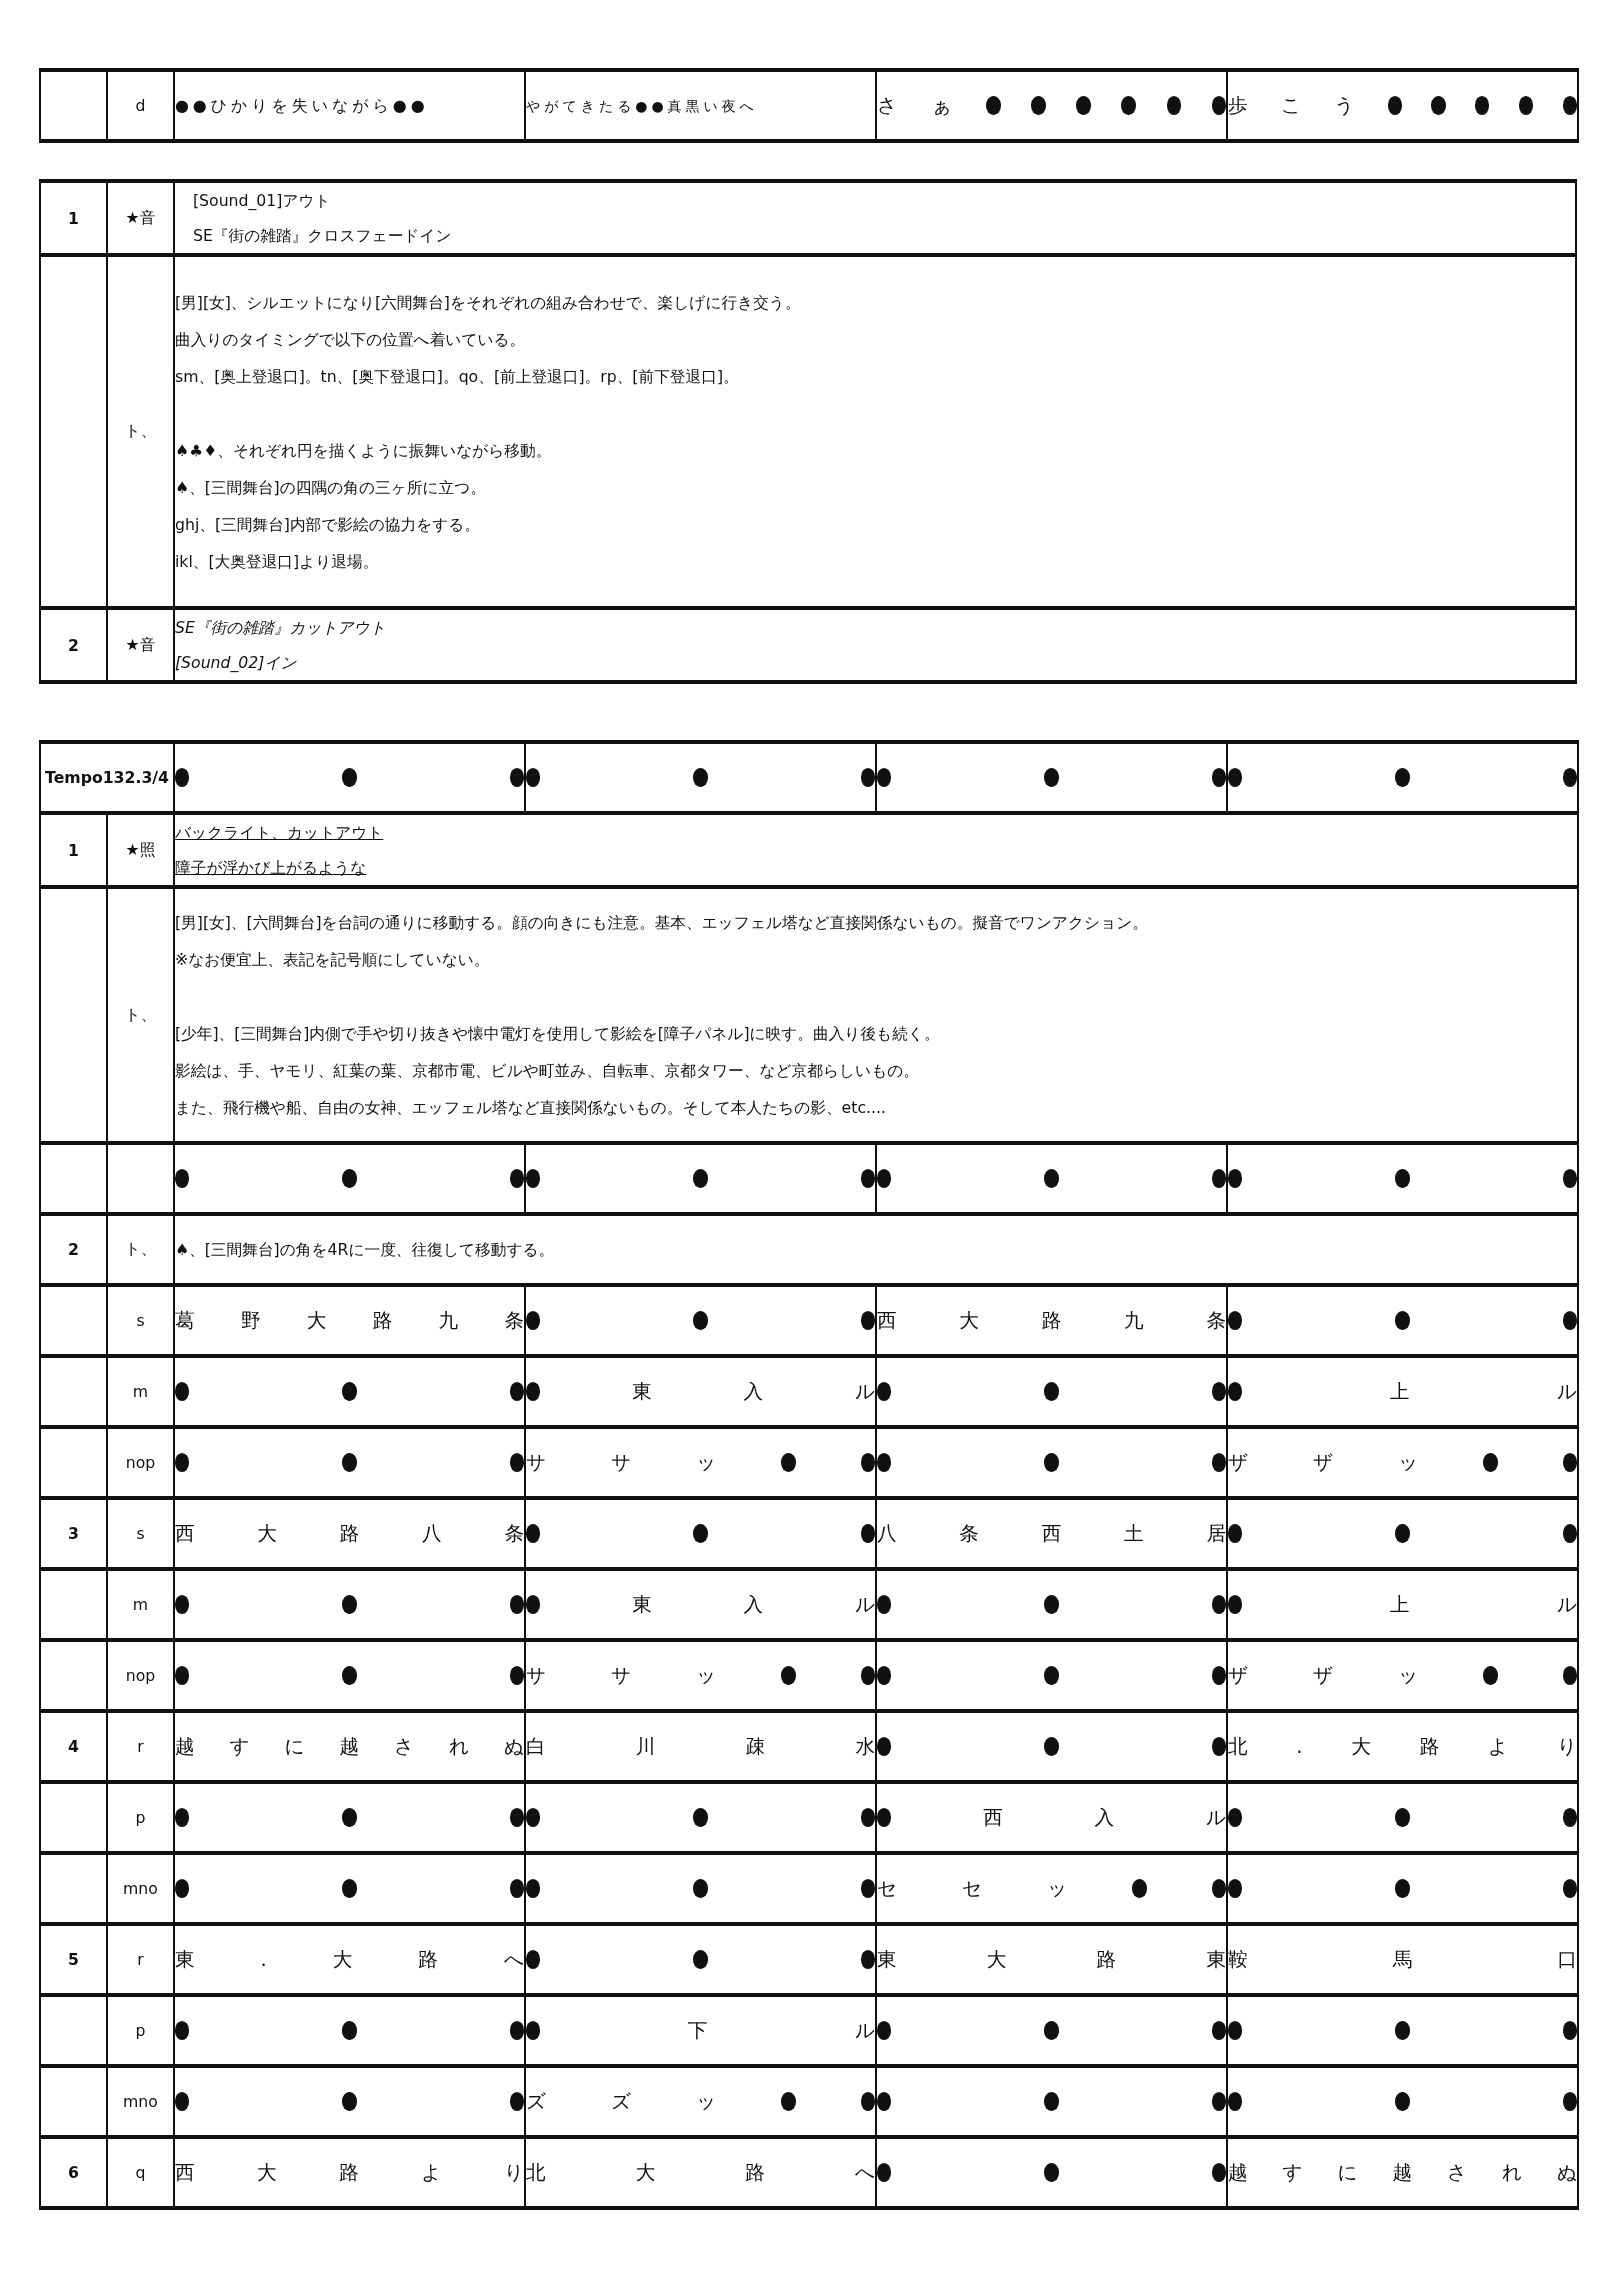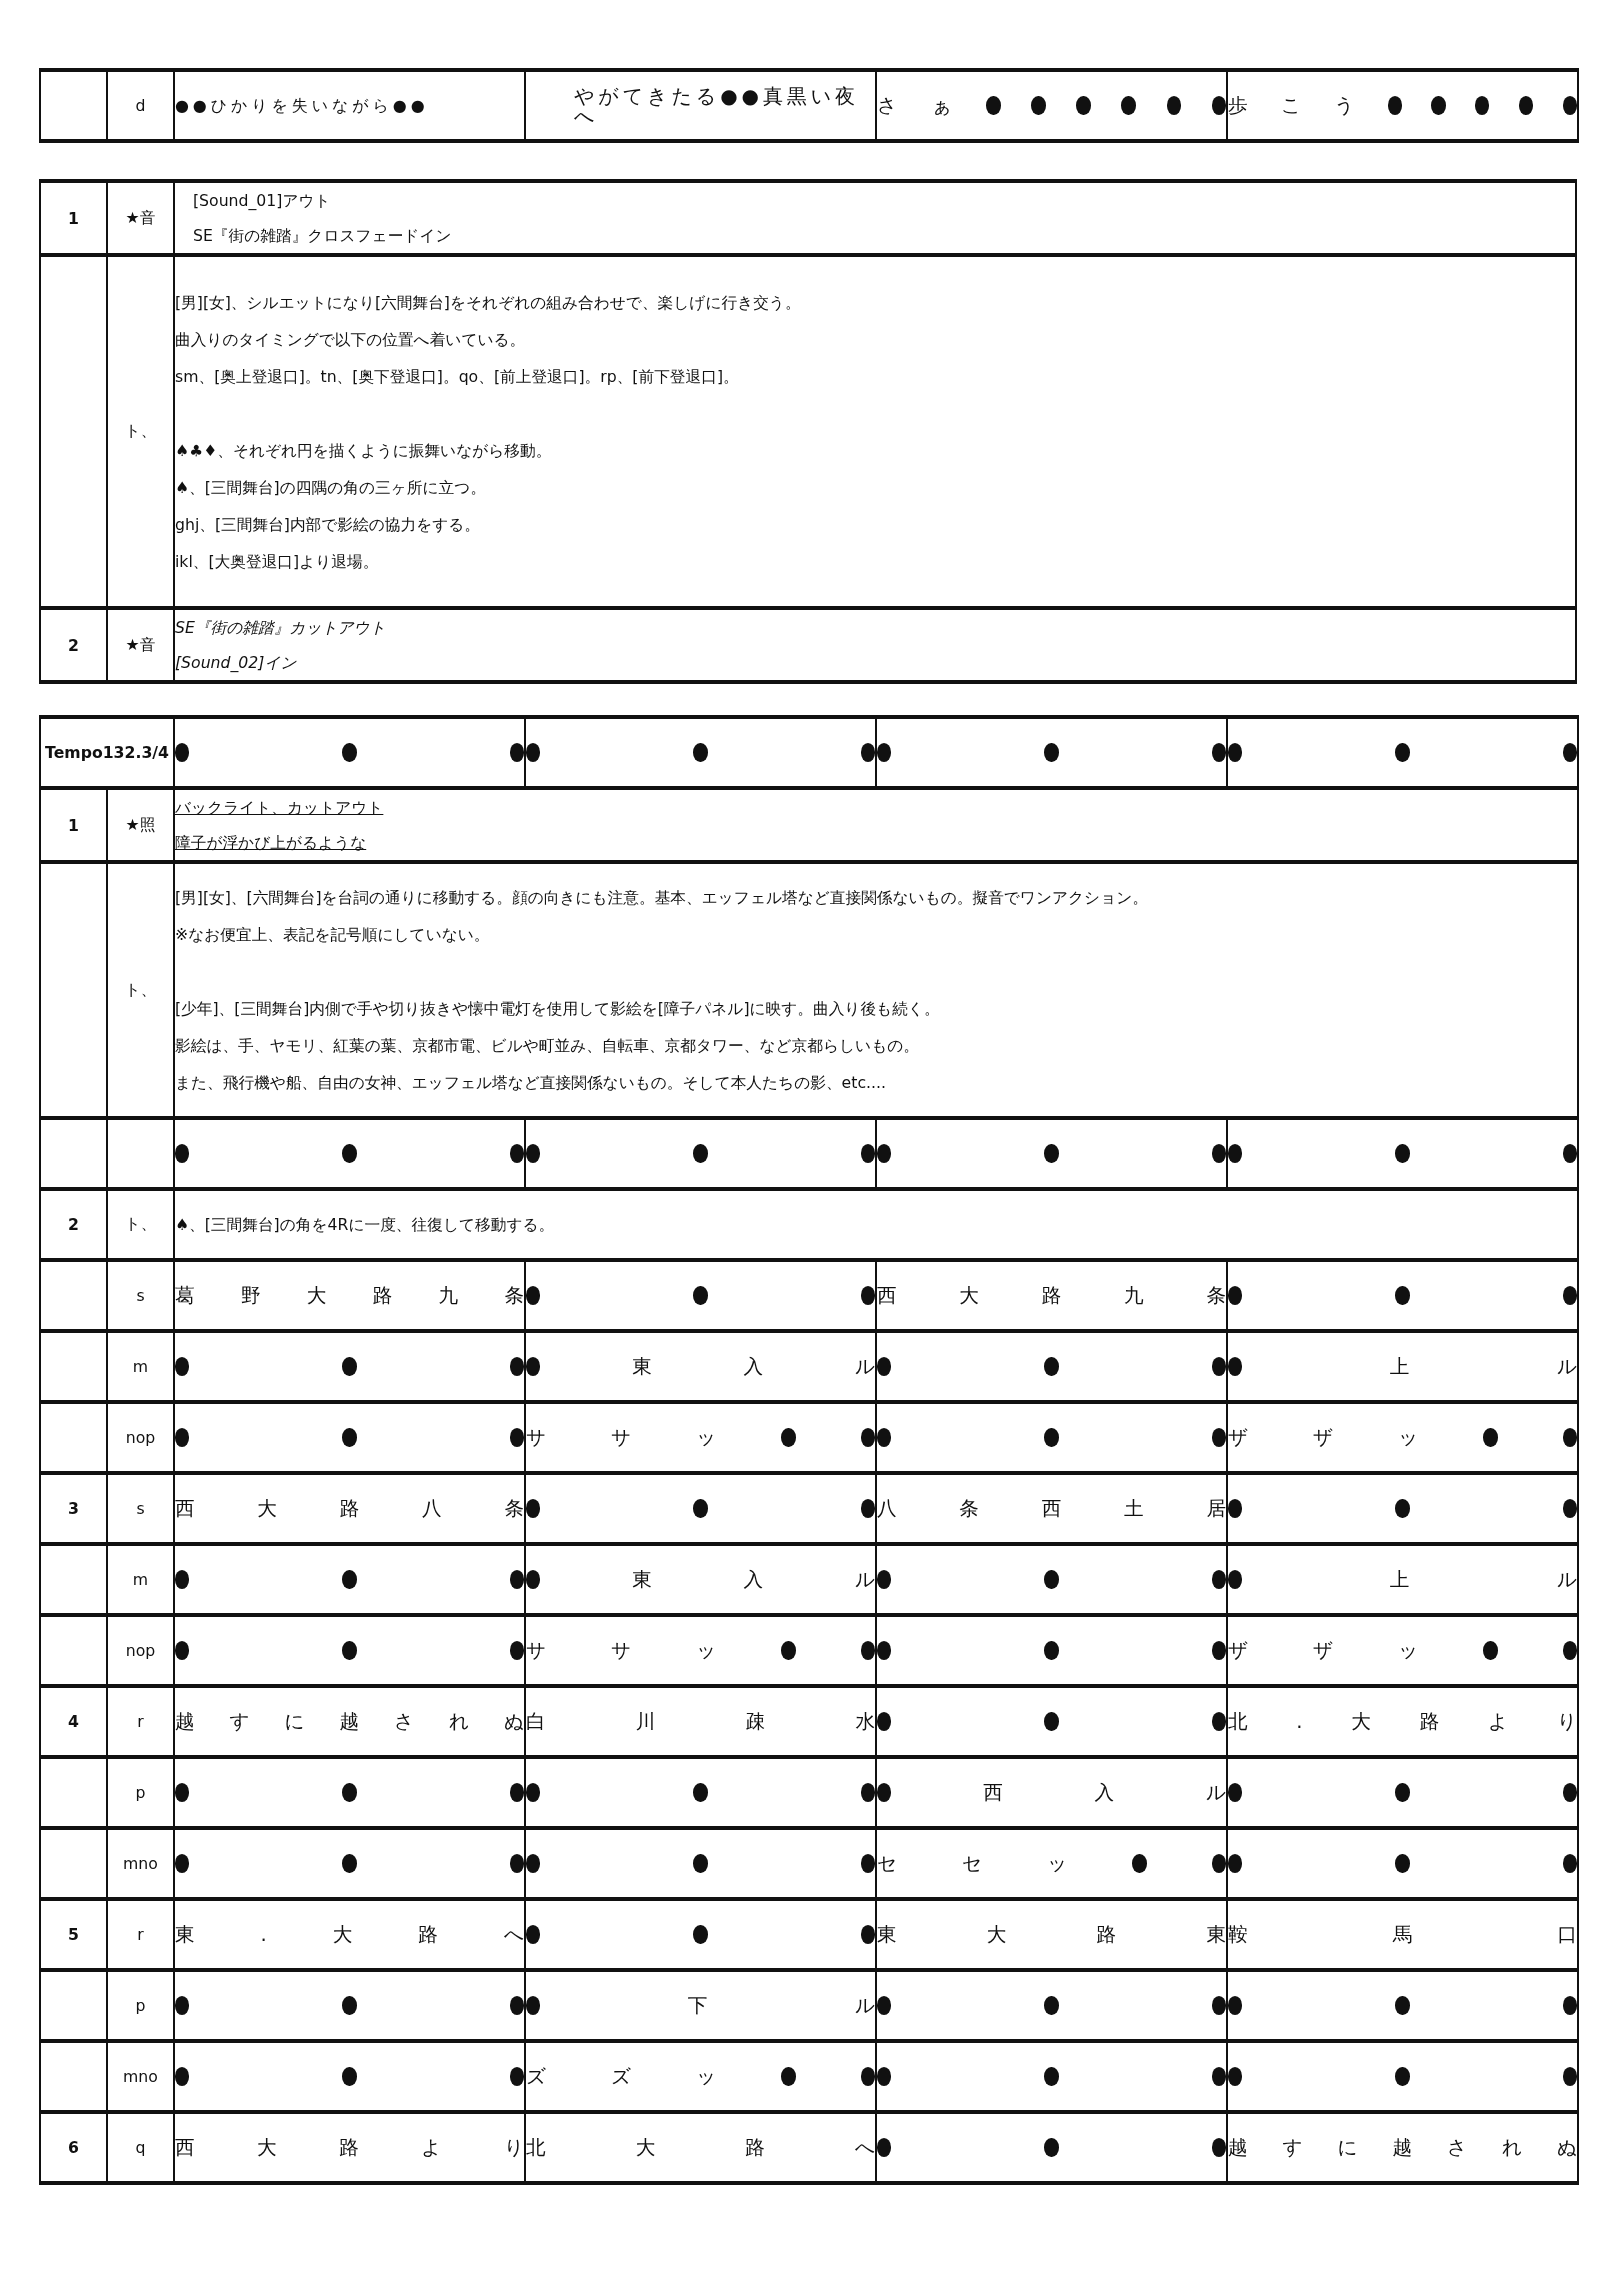--- a/index.html
+++ b/index.html
@@ -47,21 +47,21 @@
       <tr style="height:71px;">
     <td class="num"></td>
     <td class="role">d</td>
     <td class="bar">
           <div class="lyric-line">
             <span class="beat" style="font-size: 16px; letter-spacing: 3.9px;">●●ひかりを失いながら●●</span>
           </div>
         </td>
     <td class="bar">
           <div class="lyric-line">
-            <span class="beat" style="font-size: 20px; letter-spacing: 3.9px; padding-left: 48px;">やがてきたる●●真黒い夜へ</span>
+            <span class="beat" style="font-size: 14px; letter-spacing: 3.9px;">やがてきたる●●真黒い夜へ</span>
           </div>
         </td>
     <td class="bar">
           <div class="lyric-line">
             <span class="beat">さ</span>
             <span class="beat">ぁ</span>
             <span class="dot"></span>
             <span class="dot"></span>
             <span class="dot"></span>
             <span class="dot"></span>
@@ -118,21 +118,21 @@
     <td class="num">2</td>
     <td class="role">★音</td>
     <td class="text" style="line-height:35px;font-style:italic;">
       <span class="para">SE『街の雑踏』カットアウト</span>
       <span class="para">[Sound_02]イン</span>
     </td>
   </tr>
 </tbody>
   </table>
 
-<table class="grid" style="top:715px;">
+<table class="grid" style="top:740px;">
   <colgroup>
       <col class="c-num">
       <col class="c-role">
       <col class="c-bar">
       <col class="c-bar">
       <col class="c-bar">
       <col class="c-bar">
     </colgroup>
   <tbody>
       <tr style="height:71px;">

